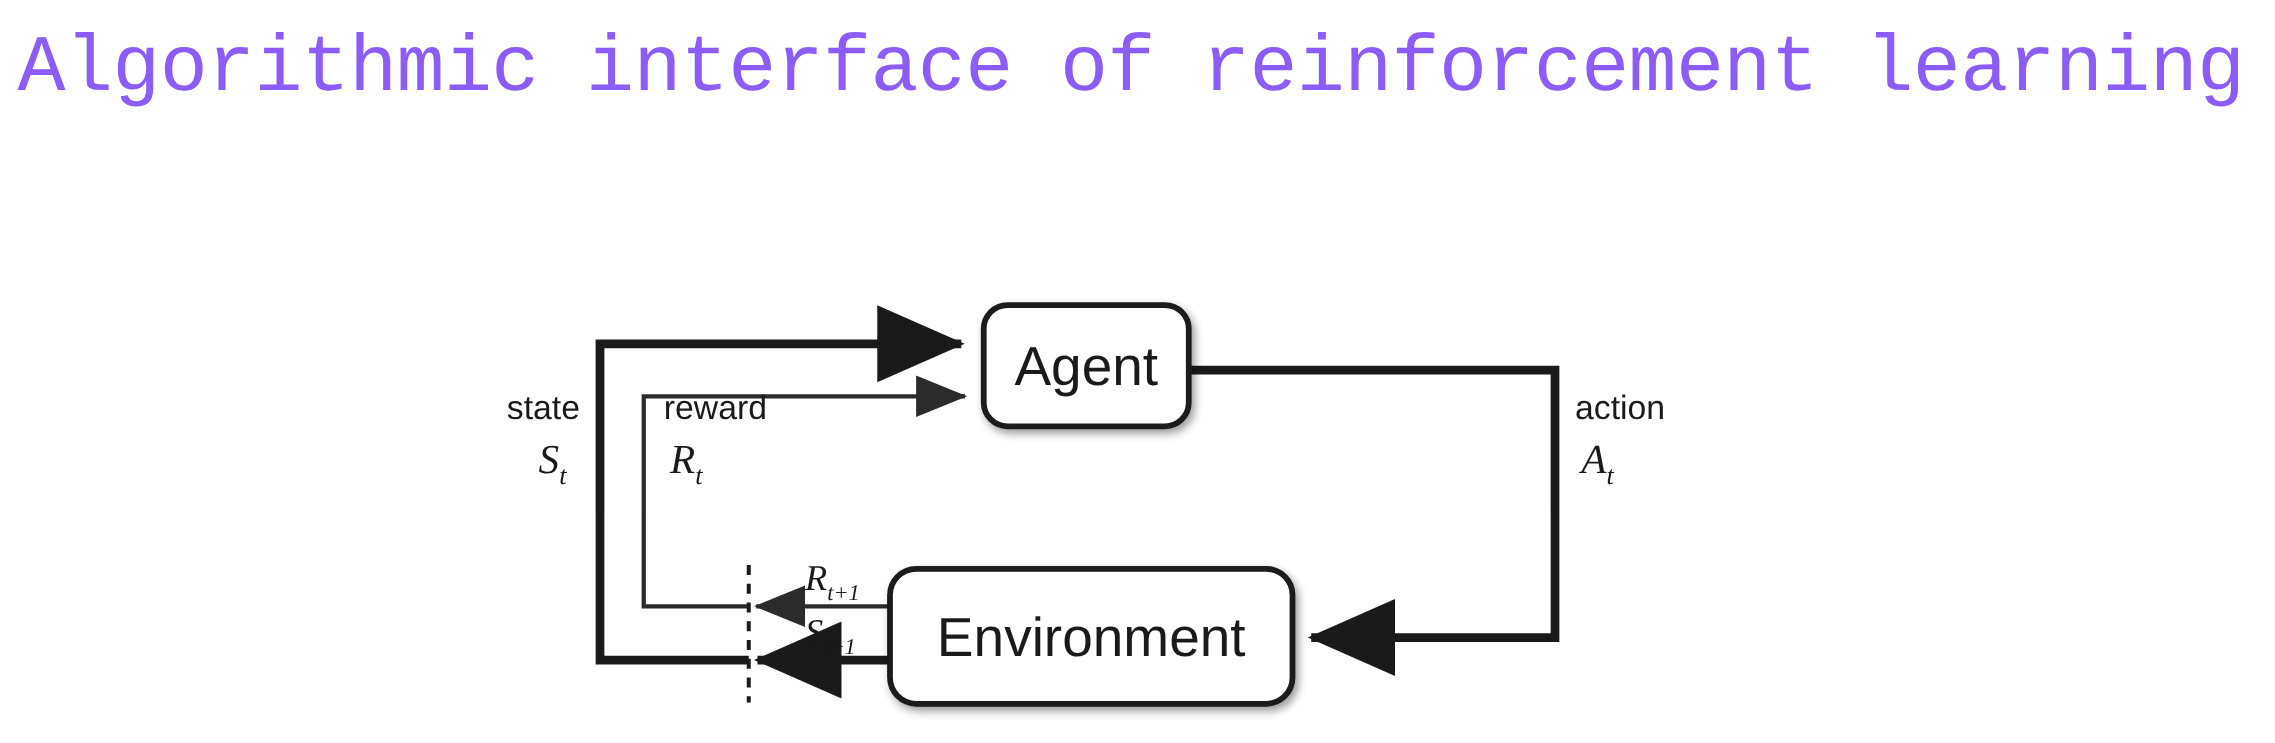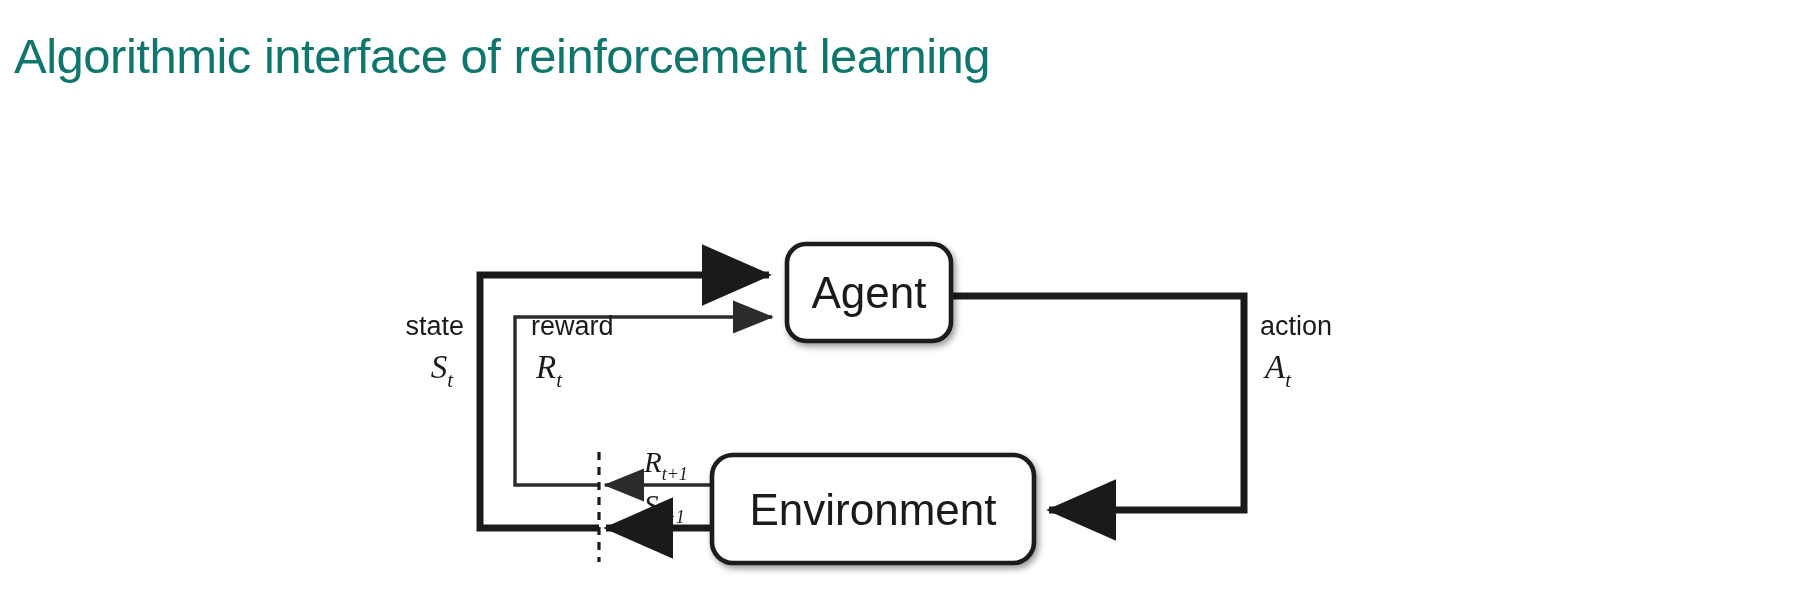--- a/index.html
+++ b/index.html
@@ -13,25 +13,25 @@
     height: 594px;
     background: #ffffff;
     overflow: hidden;
     font-family: "Liberation Sans", sans-serif;
   }
   #slide-title {
     position: absolute;
     left: 14px;
     top: 8px;
     width: 1800px;
-    font-family: Liberation Sans, sans-serif;
-    font-size: 49px;
+    font-family: Liberation Mono, monospace;
+    font-size: 64px;
     font-weight: 400;
     line-height: 96px;
-    color: #0f766e;
+    color: #8b5cf6;
     letter-spacing: -0.5px;
     white-space: nowrap;
   }
   #diagram-wrap {
     position: absolute;
     left: 0;
     top: 150px;
     width: 1820px;
     height: 444px;
     padding-left: 44px;

